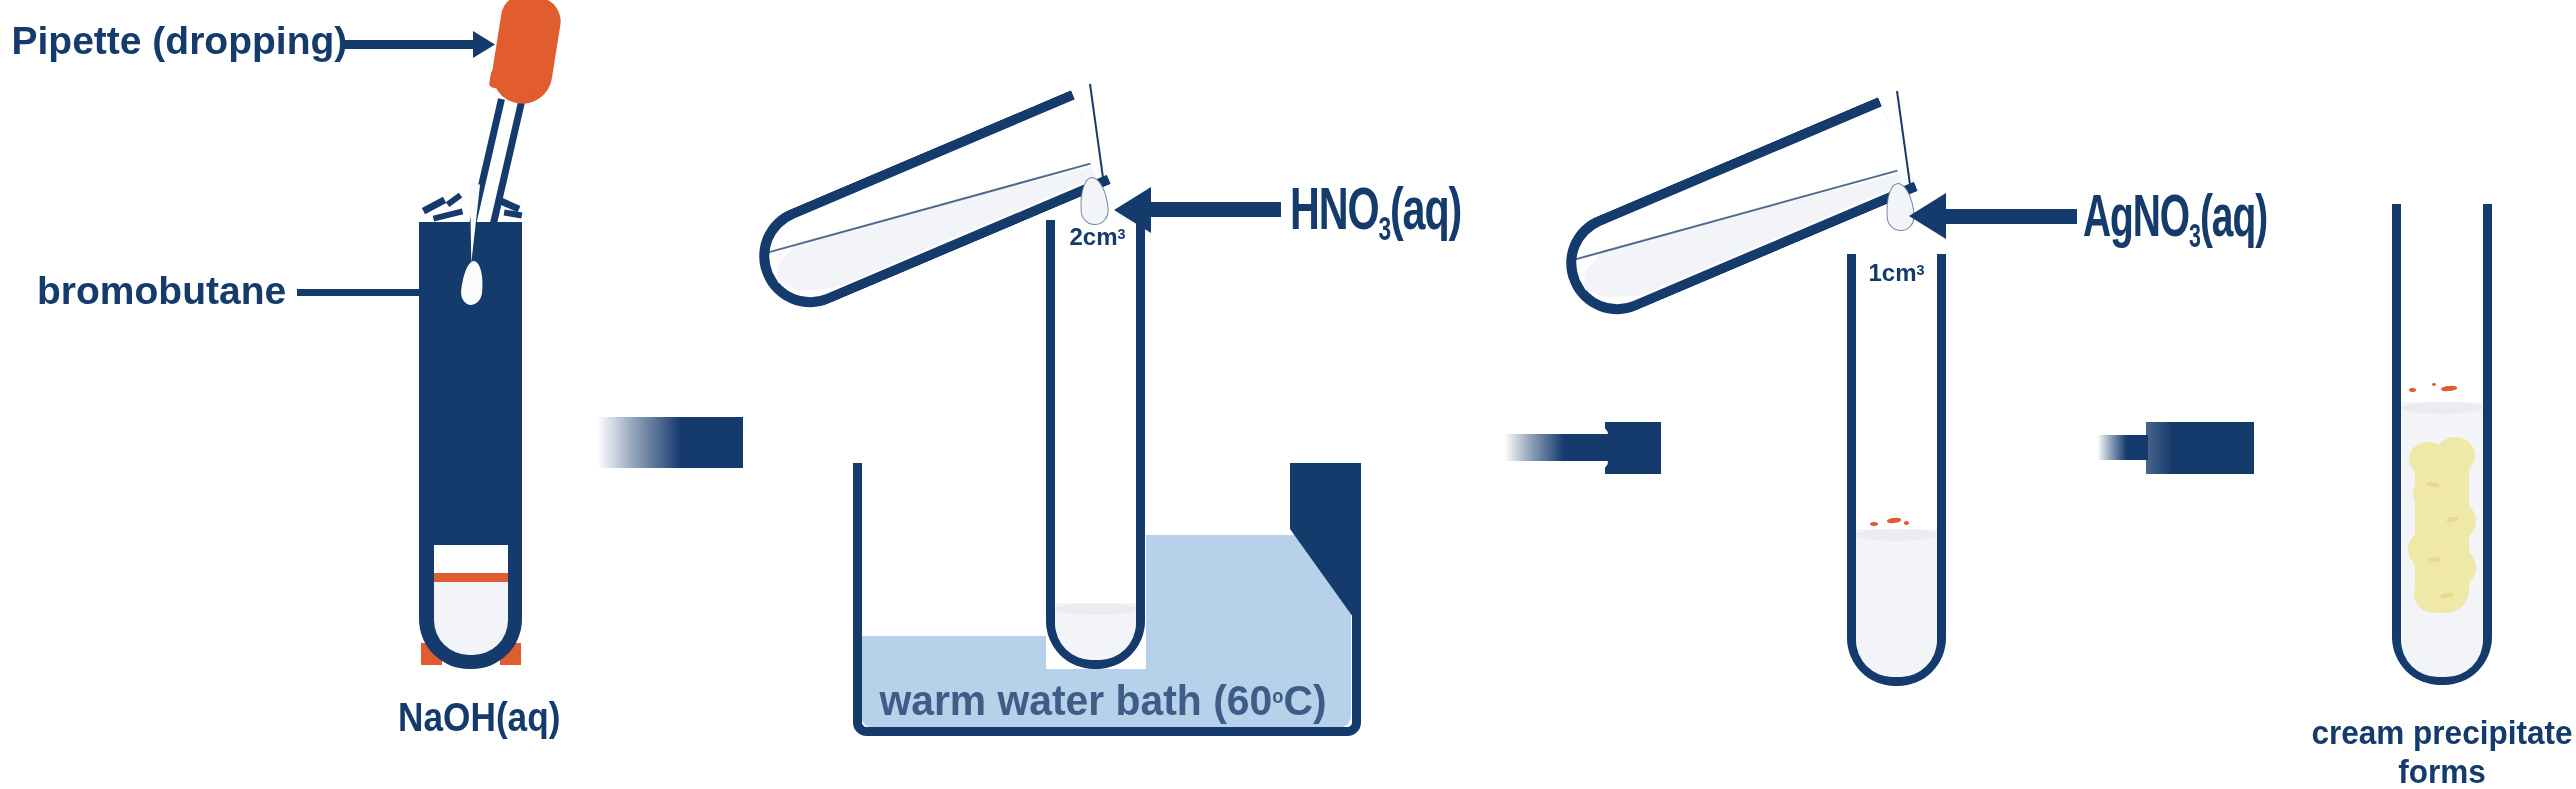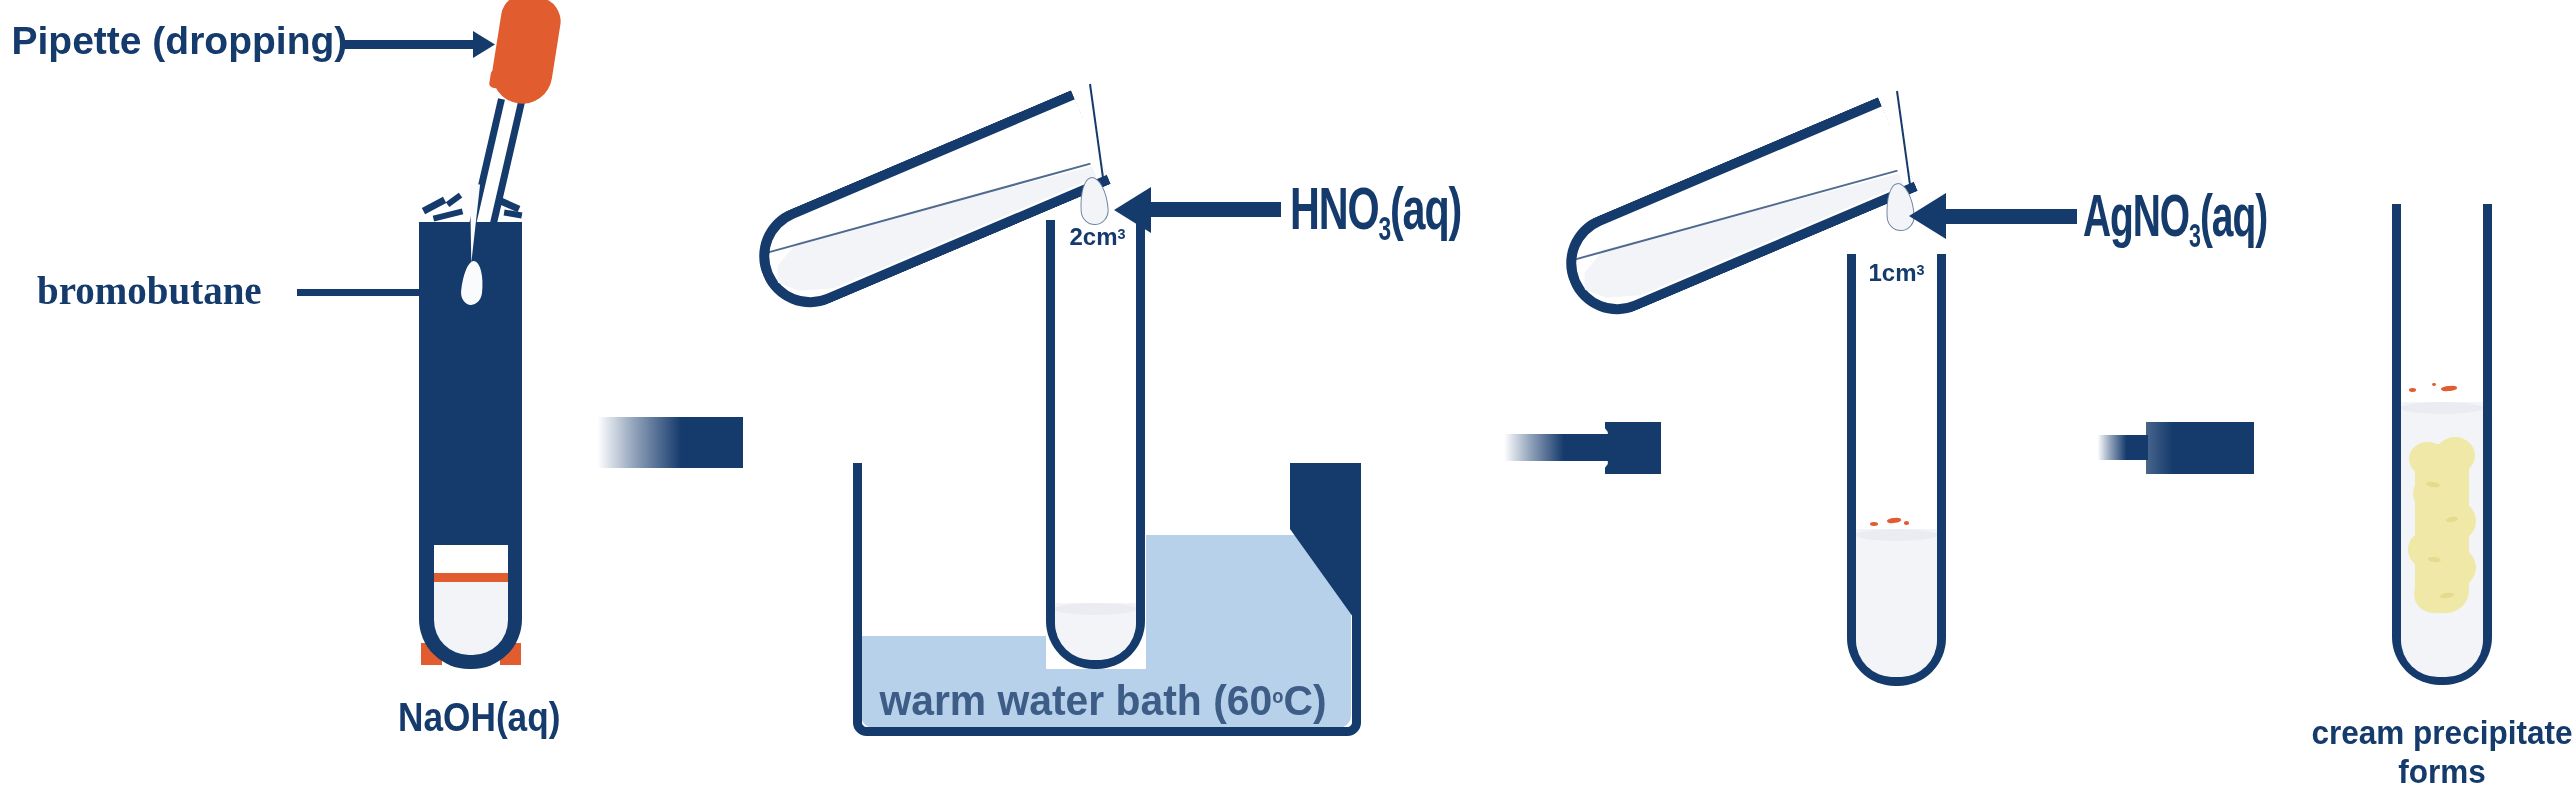--- a/index.html
+++ b/index.html
@@ -84,21 +84,21 @@
   <div class="abs orangefill" style="left:490px;top:70px;width:10.5px;height:18px;transform:rotate(9deg);border-radius:4.2px;"></div>
   <div class="abs orangefill" style="left:531px;top:79px;width:11.5px;height:18px;transform:rotate(9deg);border-radius:4.2px;"></div>
   <div class="abs" style="left:464px;top:184px;width:18px;height:79px;background:var(--liq2);
               clip-path:polygon(22% 0,78% 0,52% 100%);transform:rotate(3deg);"></div>
   <div class="drop" style="left:462px;top:261px;width:21px;height:44px;transform:rotate(6deg);"></div>
 
   <div class="lbl" style="left:11.5px;top:21px;font-size:39px;">Pipette (dropping)</div>
   <div class="abs navyfill" style="left:340px;top:40px;width:135px;height:9px;"></div>
   <div class="abs arrowhead-right" style="left:473px;top:31px;width:22px;height:27px;"></div>
 
-  <div class="lbl" style="left:37px;top:271px;font-size:39px;font-family:Liberation Serif, serif;">bromobutane</div>
+  <div class="lbl" style="left:37px;top:271px;font-size:39px;">bromobutane</div>
   <div class="abs navyfill" style="left:297px;top:289px;width:126px;height:7.3px;"></div>
 
   <div class="lbl" style="left:388px;top:697px;width:168px;font-size:40px;text-align:center;transform:scaleX(.88);">NaOH(aq)</div>
 
   <div class="abs waterfill" style="left:861px;top:636px;width:185px;height:92px;border-bottom-left-radius:12.6px;"></div>
   <div class="abs waterfill" style="left:1146px;top:535px;width:205px;height:193px;border-bottom-right-radius:12.6px;"></div>
   <div class="abs waterfill" style="left:1046px;top:669px;width:100px;height:59px;"></div>
   <div class="abs navyfill" style="left:1290px;top:463px;width:68px;height:161px;
               clip-path:polygon(0 0,100% 0,100% 100%,0 41%);"></div>
 

